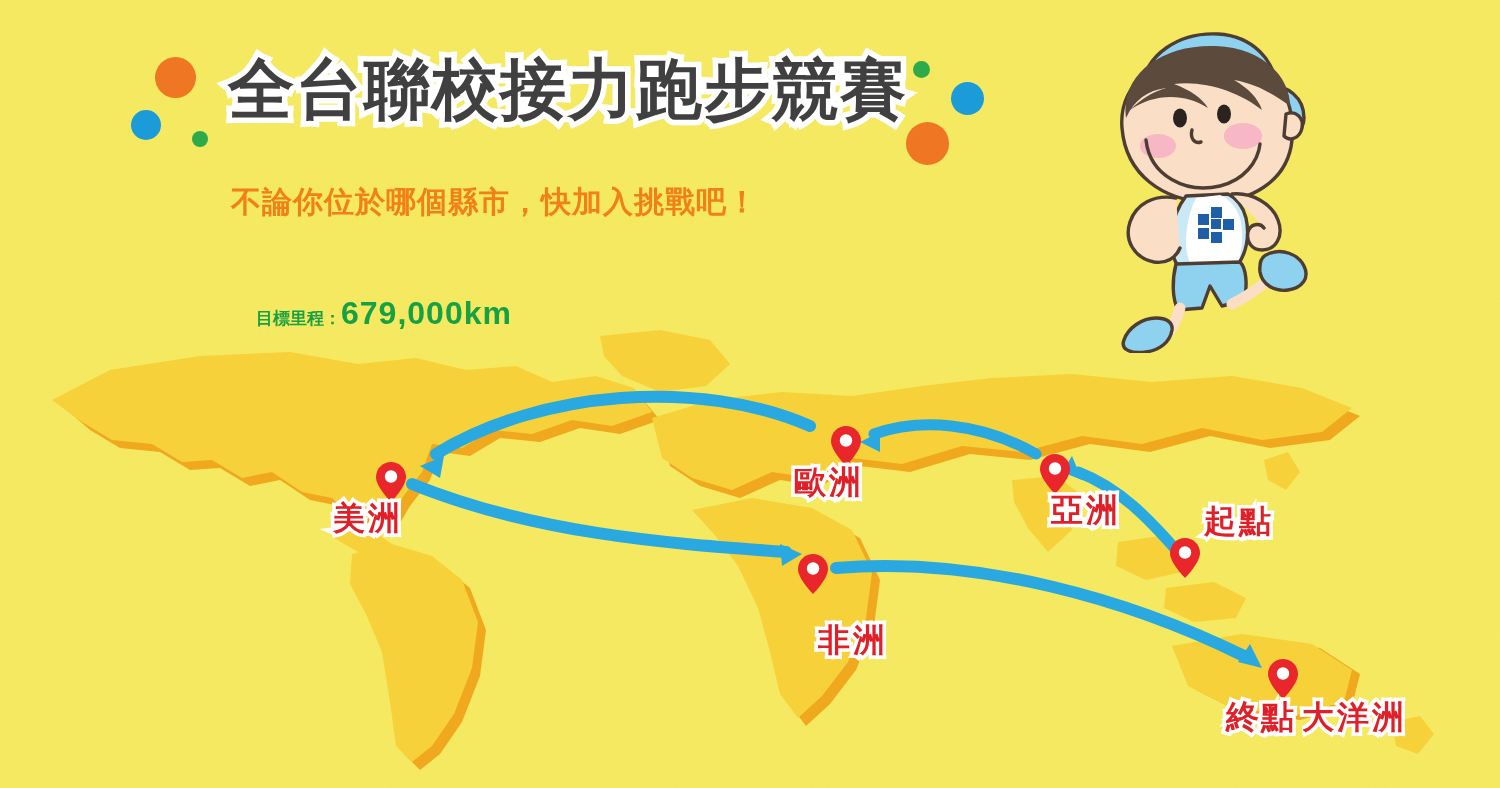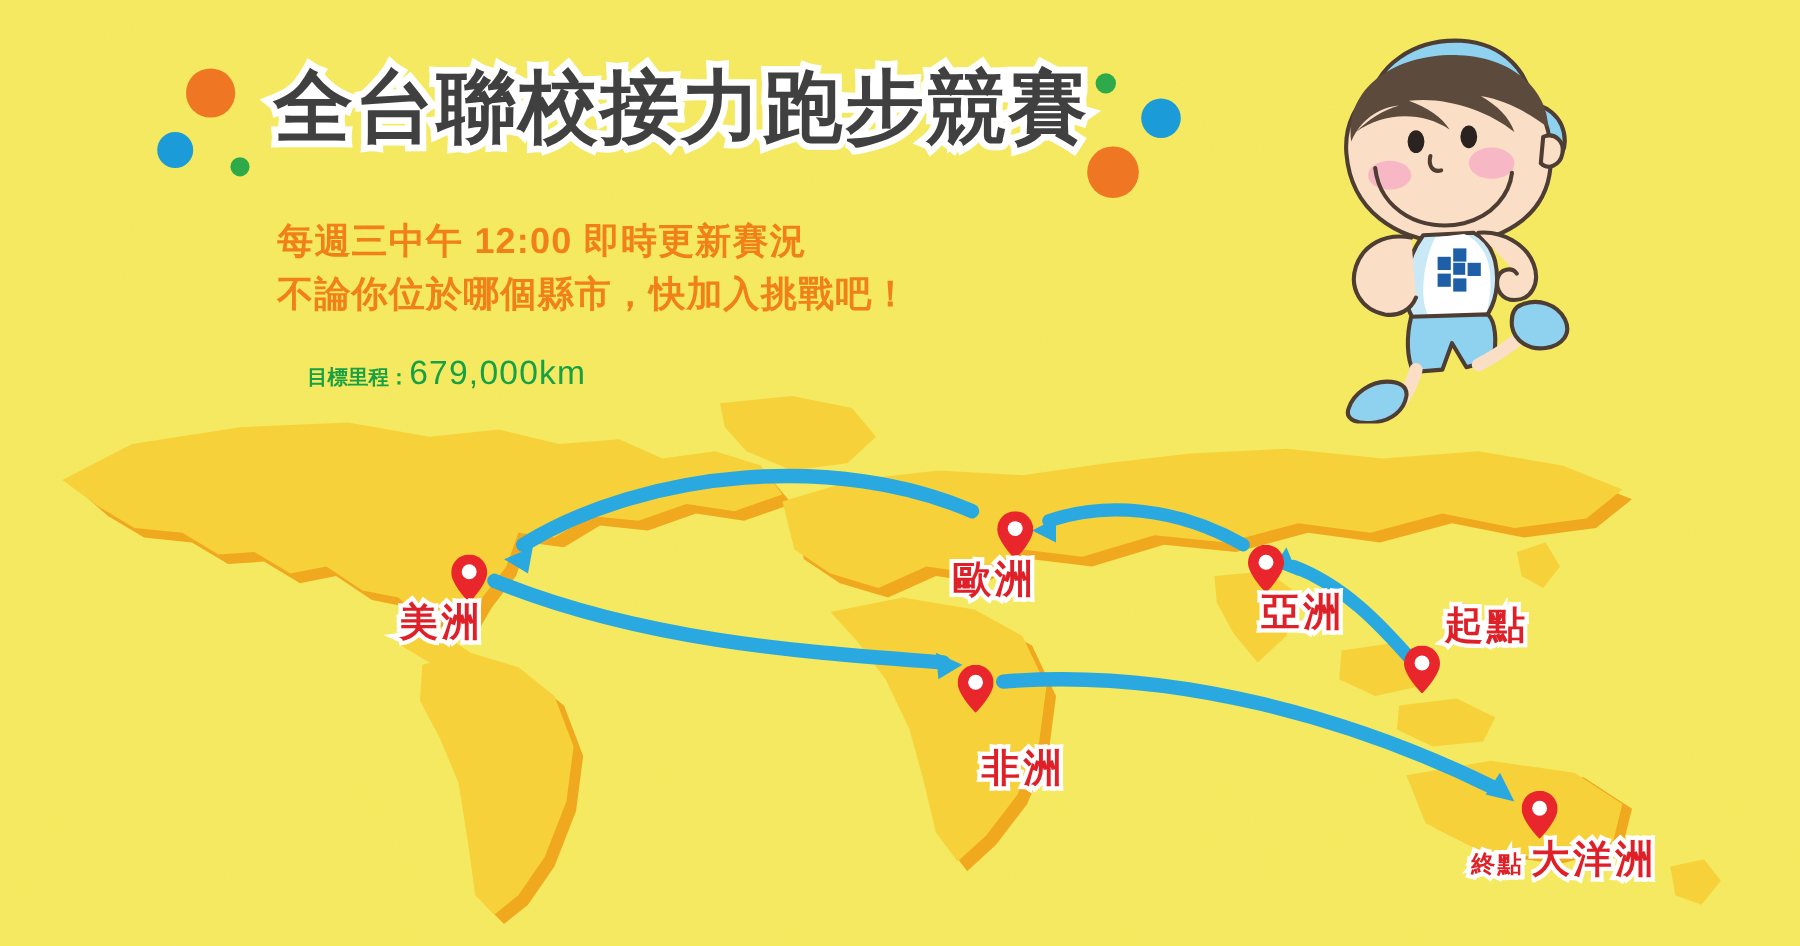--- a/index.html
+++ b/index.html
@@ -65,40 +65,40 @@
     top: 295px;
     z-index: 6;
     display: flex;
     align-items: baseline;
     gap: 48px;
     color: #17a044;
     white-space: nowrap;
   }
   .meta-item { display: flex; align-items: baseline; }
   .meta-label { font-size: 17px; font-weight: bold; letter-spacing: 0px; margin-left: 24px; }
-  .meta-value { font-size: 28px; font-weight: normal; letter-spacing: 1px; }
+  .meta-value { font-size: 32px; font-weight: bold; letter-spacing: 1px; }
 
   
   #map-layer { position: absolute; left: 0; top: 330px; width: 1500px; height: 458px; }
 
   
   .pin { position: absolute; width: 30px; height: 40px; z-index: 8; }
   .place-label {
     position: absolute;
     z-index: 9;
     color: #e02028;
     font-weight: bold;
     -webkit-text-stroke: 7px #ffffff;
     paint-order: stroke fill;
     white-space: nowrap;
     letter-spacing: 3px;
     font-size: 32px;
     line-height: 1;
   }
-  .place-label.small { font-size: 20px; letter-spacing: 2px; }
+  .place-label.small { font-size: 33px; letter-spacing: 2px; }
   .label-group { position: absolute; z-index: 9; display: flex; align-items: baseline; gap: 6px; }
 
   
   #mascot { position: absolute; left: 1080px; top: 18px; width: 262px; height: 335px; z-index: 7; }
 </style>
 </head>
 <body>
 
 <div id="banner">
 
@@ -188,21 +188,20 @@
   <div class="dot" style="left:192px; top:131px; width:16px; height:16px; background:#2faa4a;"></div>
   <div class="dot" style="left:913px; top:61px; width:17px; height:17px; background:#2faa4a;"></div>
   <div class="dot" style="left:951px; top:82px; width:33px; height:33px; background:#1b9bd8;"></div>
   <div class="dot" style="left:906px; top:122px; width:43px; height:43px; background:#ef7622;"></div>
 
   <div id="title-wrap">
     <h1 id="main-title">全台聯校接力跑步競賽</h1>
   </div>
 
   <div id="sub-lines">
-    <div class="sub-line">每週三中午 12:00 即時更新賽況</div>
     <div class="sub-line">不論你位於哪個縣市，快加入挑戰吧！</div>
   </div>
 
   <div id="meta-row">
     <div class="meta-item">
       <span class="meta-label">目標里程：</span>
       <span class="meta-value">679,000km</span>
     </div>
   </div>
 

